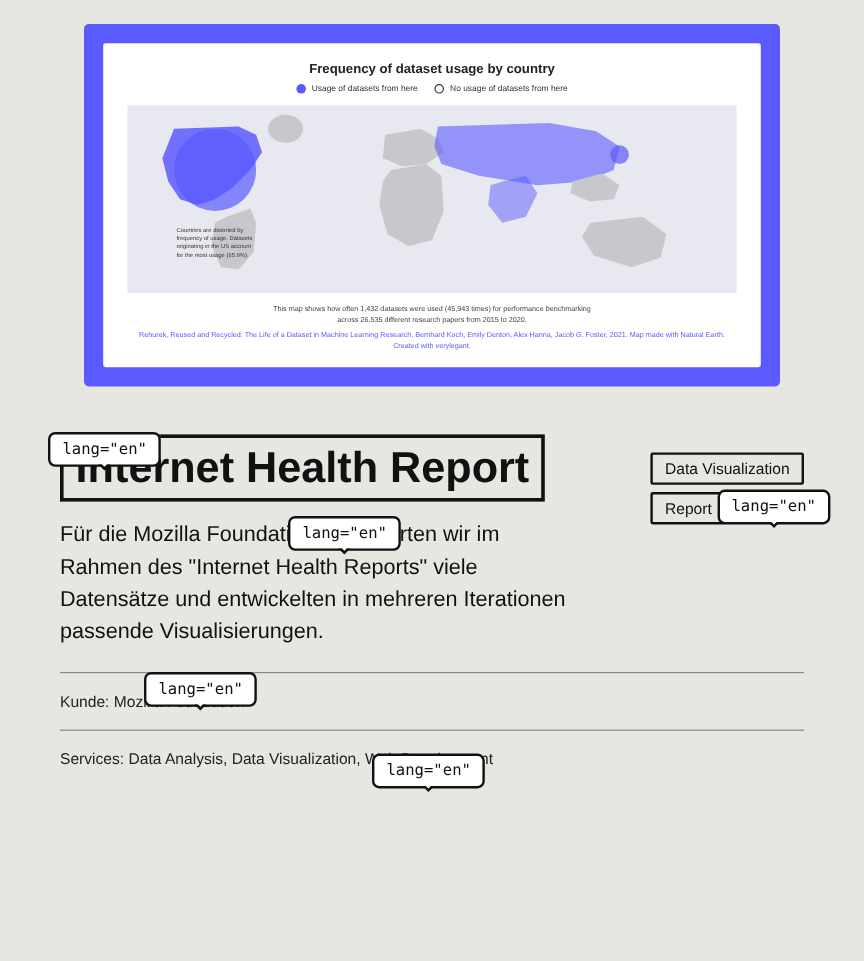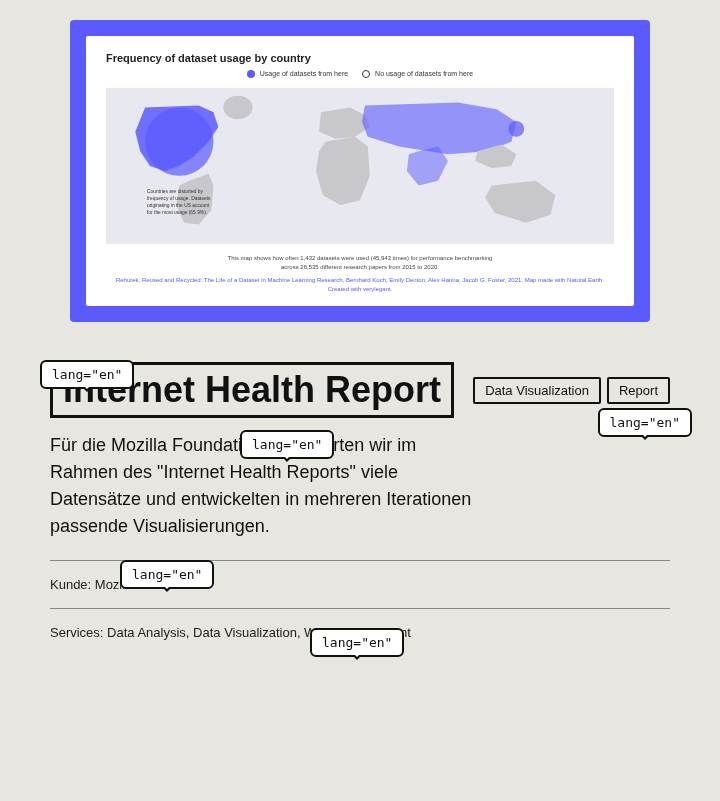--- a/index.html
+++ b/index.html
@@ -31,20 +31,21 @@
 
     .map-inner {
       background-color: #ffffff;
       border-radius: 2px;
       padding: 16px 20px 12px 20px;
     }
 
     .map-title {
       font-size: 11px;
       font-weight: bold;
+      text-align: center;
       color: #222;
       margin-bottom: 6px;
     }
 
     .map-legend {
       display: flex;
       gap: 14px;
       justify-content: center;
       font-size: 7px;
       color: #333;
@@ -117,22 +118,22 @@
       color: #222;
       padding: 8px 0;
     }
 
     
     .right-column {
       position: absolute;
       right: 30px;
       top: 0;
       display: flex;
-      flex-direction: row;
-      align-items: center;
+      flex-direction: column;
+      align-items: flex-start;
       gap: 6px;
     }
 
     .tag-badge {
       border: 2px solid #111;
       border-radius: 2px;
       padding: 4px 10px;
       font-size: 13px;
       color: #111;
       background: #e8e6e1;

